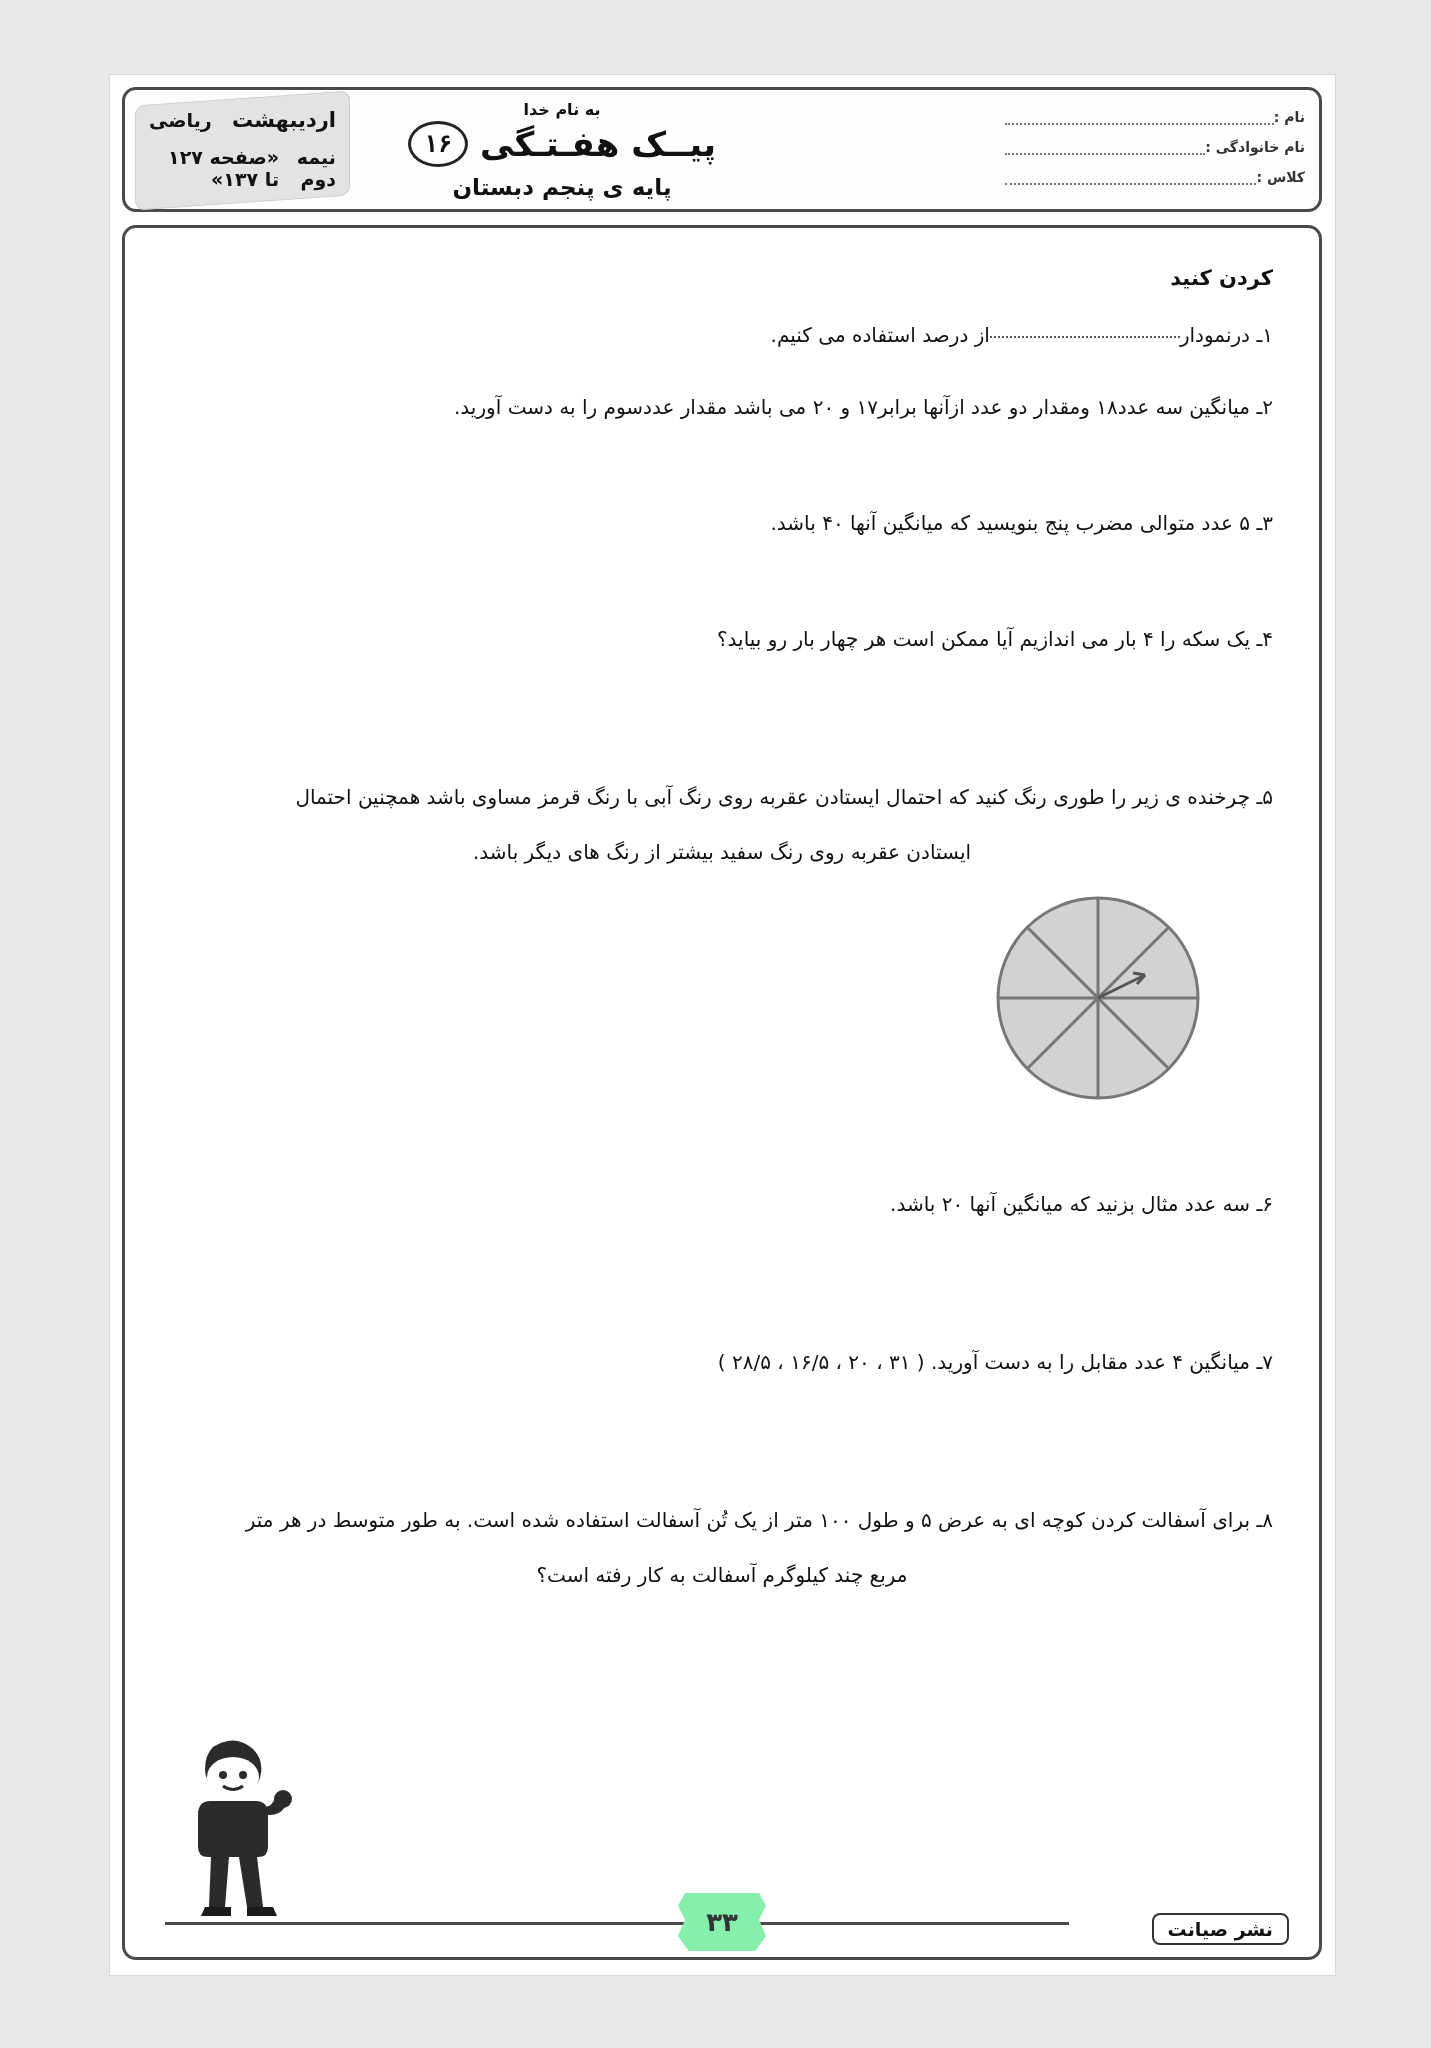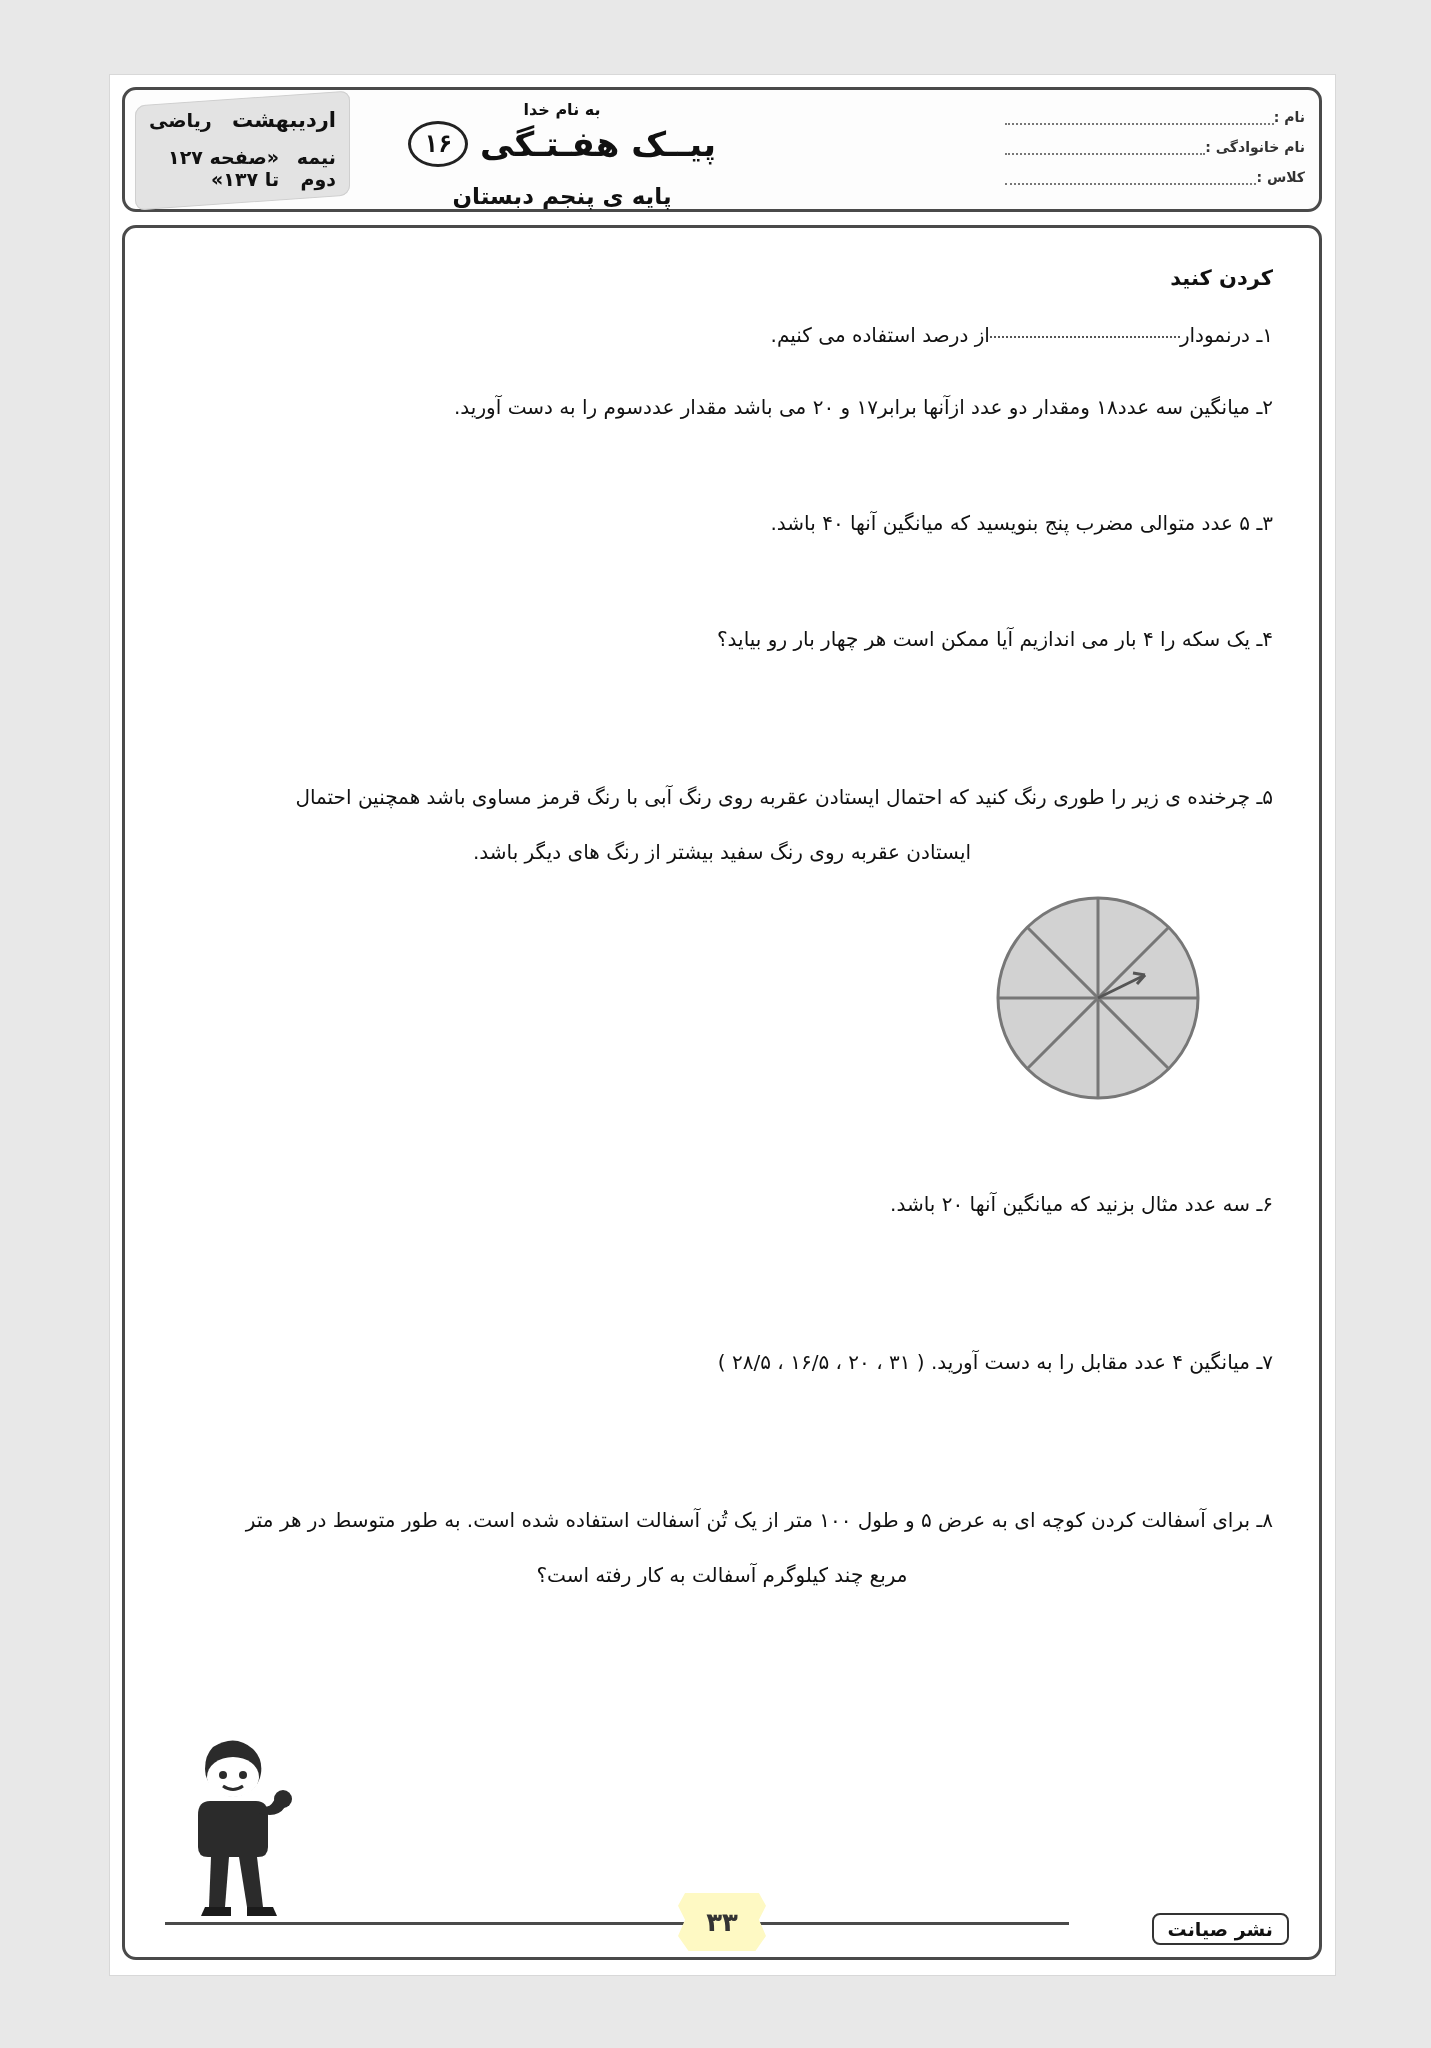--- a/index.html
+++ b/index.html
@@ -43,21 +43,21 @@
   .bismillah{font-size:16px;font-weight:bold;margin-bottom:2px;}
   .title-line{
     display:flex;align-items:center;justify-content:center;gap:12px;margin-top:2px;
   }
   .badge-num{
     width:54px;height:40px;border:3px solid #222;border-radius:50%;
     display:flex;align-items:center;justify-content:center;
     font-size:24px;font-weight:bold;font-family:Liberation Mono, monospace;
   }
   .main-title{font-size:34px;font-weight:bold;letter-spacing:1px;}
-  .sub-title{font-size:23px;font-weight:bold;margin-top:16px;}
+  .sub-title{font-size:23px;font-weight:bold;margin-top:7px;}
 
   
   .ribbon{
     position:absolute;left:10px;top:8px;width:215px;height:105px;
     background:#e3e3e3;border-radius:10px;
     box-shadow:inset 0 0 0 1px #cfcfcf;
     transform:skewY(-4deg);
   }
   .ribbon-in{transform:skewY(4deg);padding:10px 14px;box-sizing:border-box;height:100%;}
   .rib-row{display:flex;justify-content:space-between;align-items:center;}
@@ -92,21 +92,21 @@
 
   
   .footer{
     position:absolute;left:0;right:0;bottom:-2px;height:70px;
   }
   .foot-line{
     position:absolute;left:40px;right:250px;bottom:34px;height:3px;background:#4a4a4a;
   }
   .page-badge{
     position:absolute;left:50%;transform:translateX(-50%);bottom:8px;
-    width:88px;height:58px;background:#fef9c3;
+    width:88px;height:58px;background:#86efac;
     display:flex;align-items:center;justify-content:center;
     font-size:26px;font-weight:bold;color:#333;
     clip-path:polygon(8% 0,92% 0,100% 22%,92% 46%,100% 74%,88% 100%,12% 100%,0 74%,8% 46%,0 22%);
   }
   .publisher{
     position:absolute;right:30px;bottom:14px;
     border:2px solid #333;border-radius:8px;padding:3px 14px;
     font-size:19px;font-weight:bold;background:#fff;
   }
   .mascot{position:absolute;left:30px;bottom:36px;}

